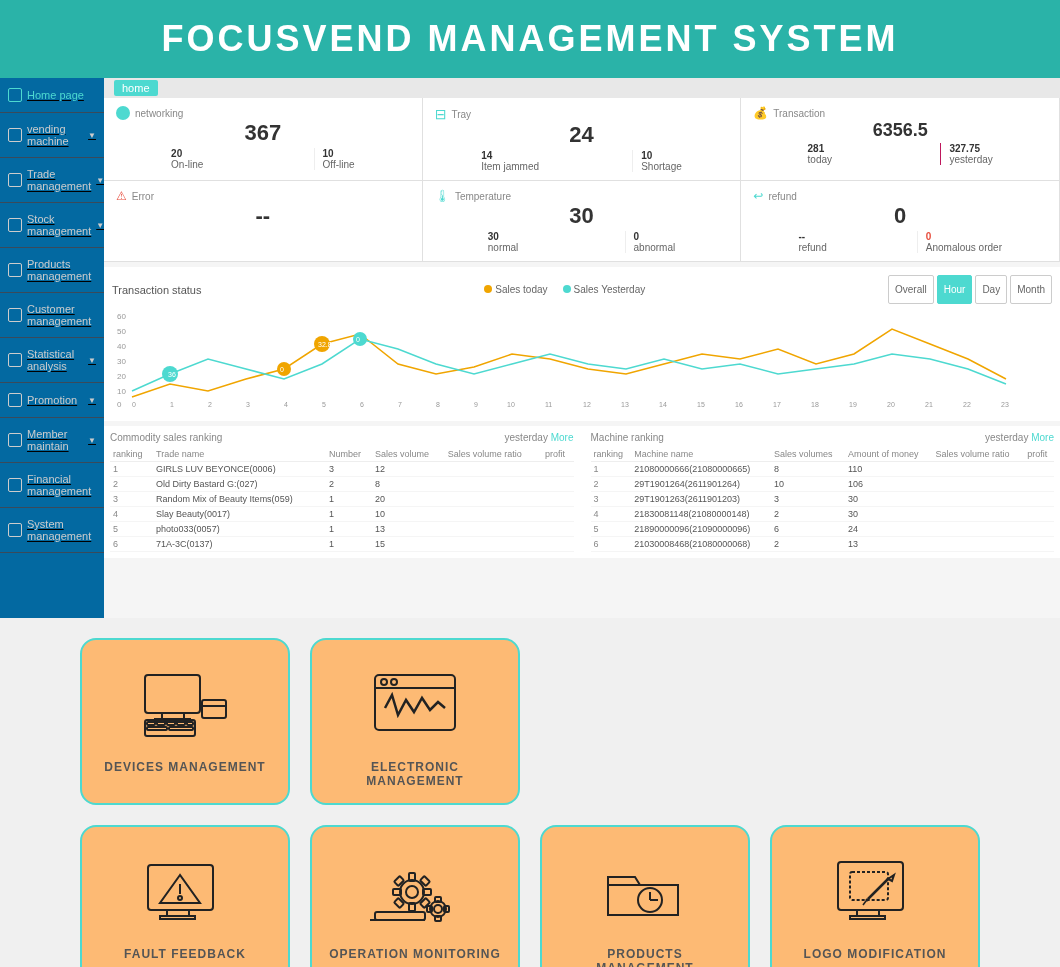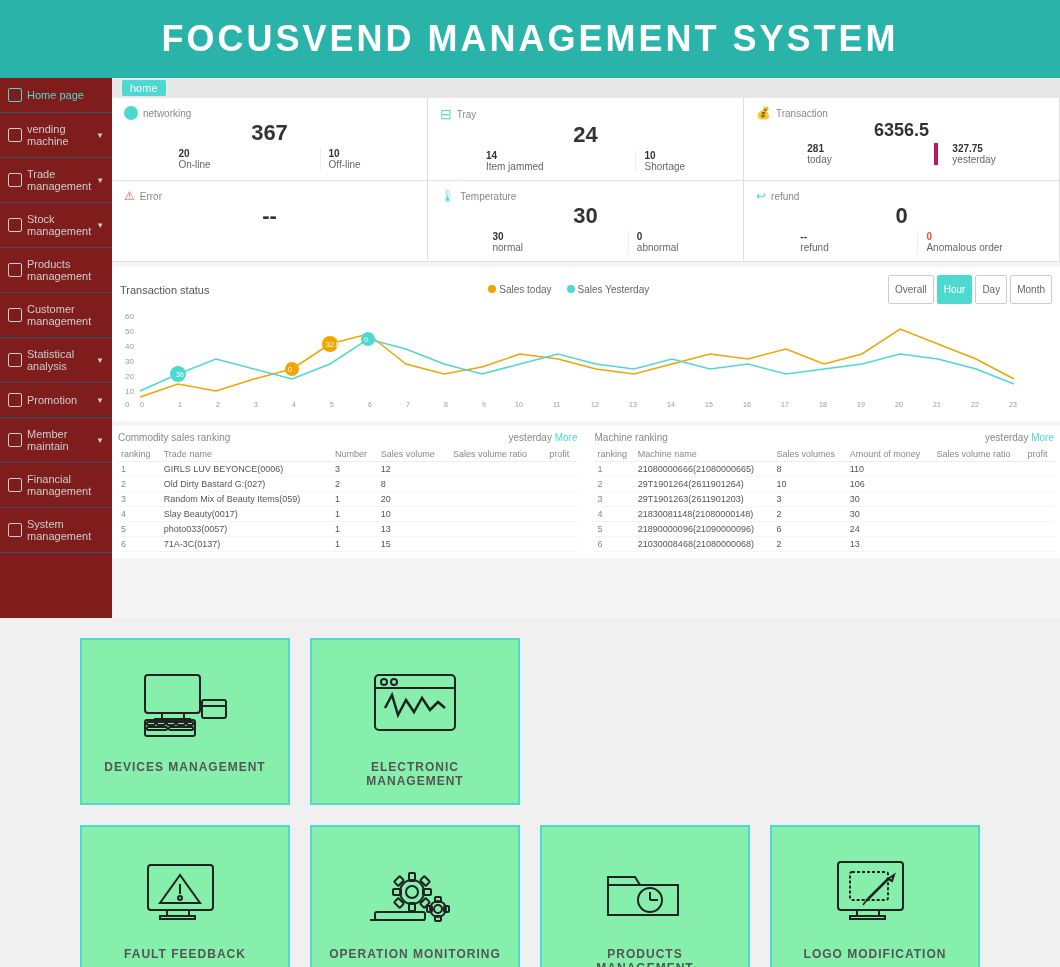--- a/index.html
+++ b/index.html
@@ -19,24 +19,25 @@
     }
 
     
     .main-layout {
       display: flex;
       background: #fff;
     }
 
     
     .sidebar {
-      width: 112px;
-      background: #7f1d1d;
+      width: 104px;
+      background: #0369a1;
       min-height: 540px;
       flex-shrink: 0;
+      text-decoration: underline;
     }
     .sidebar-item {
       display: flex;
       align-items: center;
       padding: 10px 8px;
       color: #ccc;
       font-size: 11px;
       cursor: pointer;
       border-bottom: 1px solid #3a4a5a;
       gap: 5px;
@@ -171,23 +172,23 @@
       padding: 20px 80px;
       background: #f0f0f0;
     }
     .cards-grid {
       display: grid;
       grid-template-columns: repeat(4, 1fr);
       gap: 20px;
       margin-bottom: 20px;
     }
     .feature-card {
-      background: #86efac;
+      background: #fdba74;
       border: 2px solid #4dd9d0;
-      border-radius: 0;
+      border-radius: 16px;
       padding: 25px 15px 15px;
       display: flex;
       flex-direction: column;
       align-items: center;
       cursor: pointer;
     }
     .feature-card .card-icon {
       width: 100px;
       height: 80px;
       display: flex;
@@ -301,21 +302,21 @@
       </div>
 
       <div class="status-card">
         <div class="card-title">
             <span style="color:#4dd9d0;font-size:12px;">💰</span>
             <span>Transaction</span>
           </div>
         <div class="main-number" style="font-size:18px;">6356.5</div>
         <div class="sub-stats">
           <div><span class="val">281</span><br><span>today</span></div>
-          <div style="border-left:4px solid #be185d; padding-left:14px;"><span class="val">327.75</span><br><span>yesterday</span></div>
+          <div style="border-left:1px solid #be185d; padding-left:8px;"><span class="val">327.75</span><br><span>yesterday</span></div>
         </div>
       </div>
     </div>
 
     <div class="status-row">
 
       <div class="status-card">
         <div class="card-title">
             <span style="color:#e74c3c;font-size:12px;">⚠</span>
             <span>Error</span>

